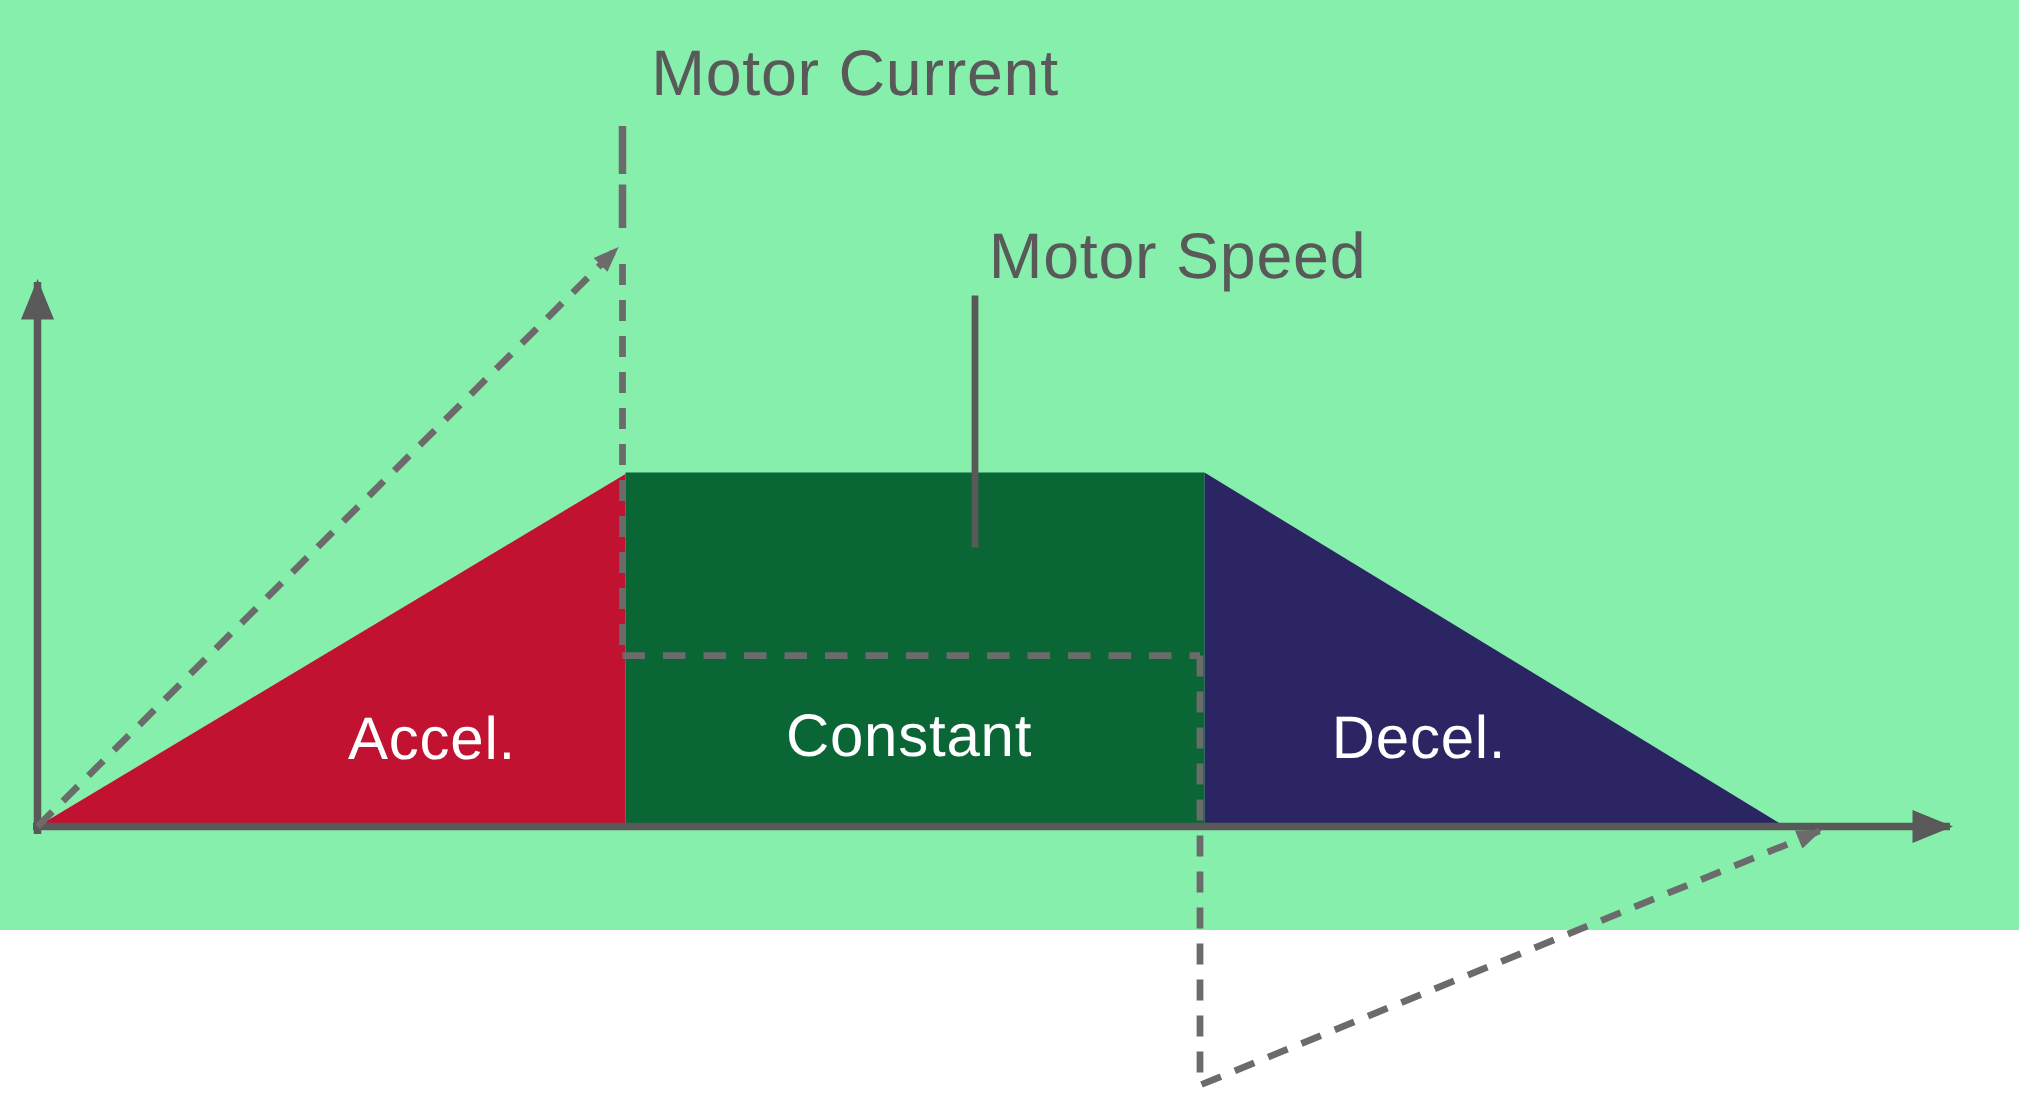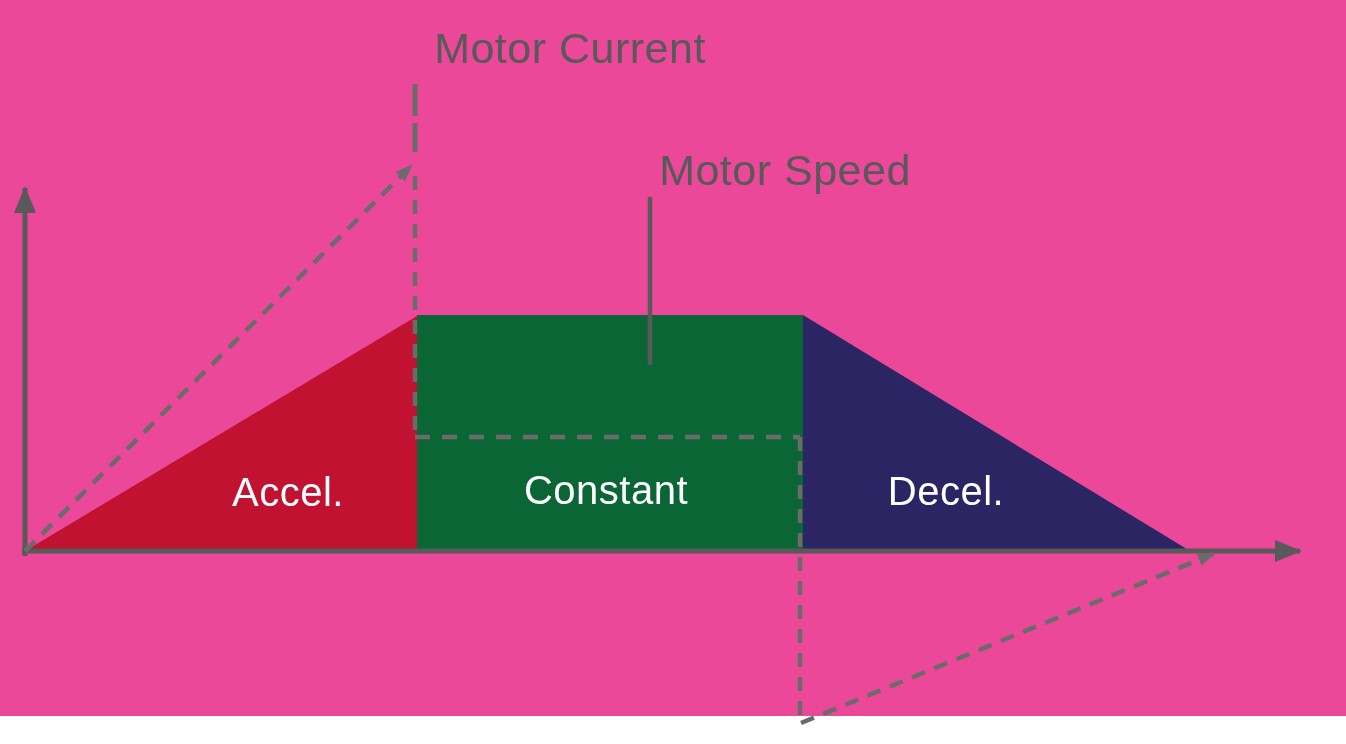--- a/index.html
+++ b/index.html
@@ -7,22 +7,22 @@
     padding: 0;
     background: #ffffff;
     width: 1346px;
     height: 744px;
     overflow: hidden;
     font-family: "Liberation Sans", sans-serif;
   }
   .stage {
     position: relative;
     width: 1346px;
-    height: 716px;
-    background: #ec4899;
+    height: 620px;
+    background: #86efac;
   }
   svg { display: block; }
   .annot-text {
     font-family: "Liberation Sans", sans-serif;
     font-size: 43px;
     letter-spacing: 0.5px;
   }
   .region-text {
     font-family: "Liberation Sans", sans-serif;
     font-size: 40px;

